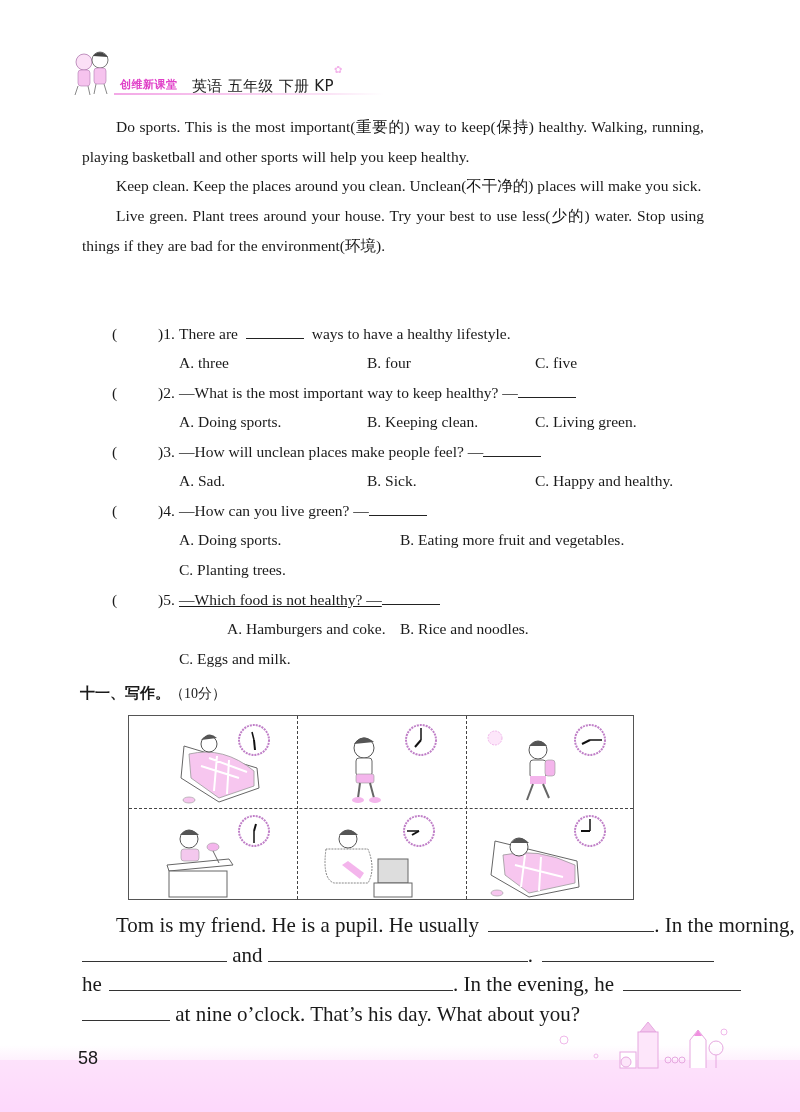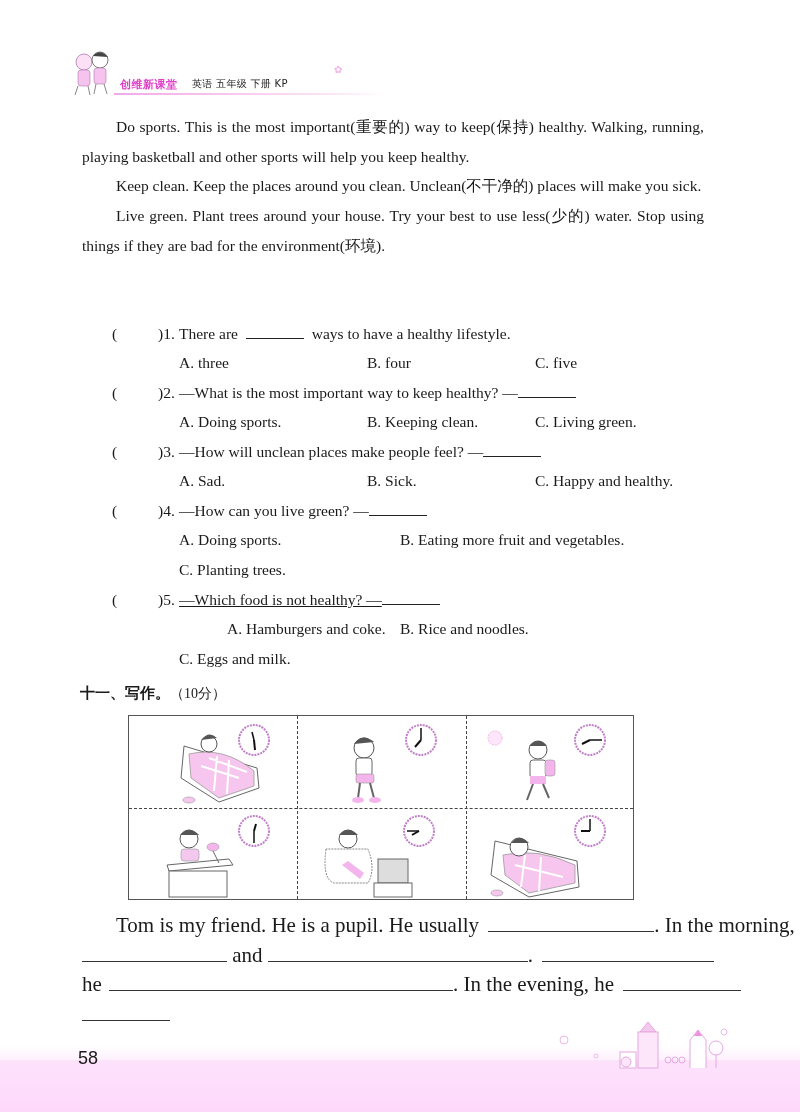--- a/index.html
+++ b/index.html
@@ -3,21 +3,21 @@
 <meta charset="utf-8">
 <style>
   html, body { margin:0; padding:0; }
   body { width:800px; height:1112px; background:#ffffff; position:relative; overflow:hidden;
          font-family:"Liberation Serif", "DejaVu Serif", serif; color:#1a1a1a; }
   .header { position:absolute; left:64px; top:44px; width:270px; height:56px; }
   .header .kids { position:absolute; left:2px; top:4px; width:56px; height:50px; }
   .header .brand { position:absolute; left:56px; top:33px; font-family:"DejaVu Sans", sans-serif;
           font-size:11px; font-weight:bold; color:#e040c8; letter-spacing:0.5px; }
   .header .book { position:absolute; left:128px; top:33px; font-family:"DejaVu Sans", sans-serif;
-          font-size:10px; color:#222; letter-spacing:0.3px; white-space:nowrap; }
+          font-size:15px; color:#222; letter-spacing:0.3px; white-space:nowrap; }
   .header .underline { position:absolute; left:50px; top:49px; width:270px; height:2px;
           background:linear-gradient(90deg,#f3a8e6,#fbe4f6 80%,rgba(255,255,255,0)); }
   .header .spark { position:absolute; left:270px; top:20px; color:#f3b2ea; font-size:10px; }
 
   .text { position:absolute; left:82px; width:622px; font-size:15.5px; line-height:29.7px; }
   .para { text-indent:34px; margin:0; text-align:justify; }
   .para-block { top:112px; }
 
   .q { position:absolute; left:112px; font-size:15.5px; white-space:nowrap; }
   .q .paren-l { position:absolute; left:0; }
@@ -246,20 +246,21 @@
     <span class="wl" style="width:260px;"></span><span>.</span>
     <span class="wl" style="width:172px;margin-left:4px;"></span>
   </div>
   <div class="line">
     <span>he</span>
     <span class="wl" style="width:344px;margin-left:2px;"></span><span>. In the evening, he</span>
     <span class="wl" style="width:118px;margin-left:4px;"></span>
   </div>
   <div class="line">
     <span class="wl" style="width:88px;"></span>
+    <span>at nine o’clock. That’s his day. What about you?</span>
   </div>
 </div>
 
 <div class="footer-curve"></div>
 <div class="footer-band"></div>
 <svg class="castle" viewBox="0 0 190 48">
   <circle cx="24" cy="18" r="4" fill="none" stroke="#f0b8ea"></circle>
   <circle cx="56" cy="34" r="2" fill="none" stroke="#f0b8ea"></circle>
   <path d="M100 10 L108 0 L116 10 Z" fill="#f4c8ee" stroke="#e6a8e0"></path>
   <rect x="98" y="10" width="20" height="36" fill="#fde6fa" stroke="#e6a8e0"></rect>

